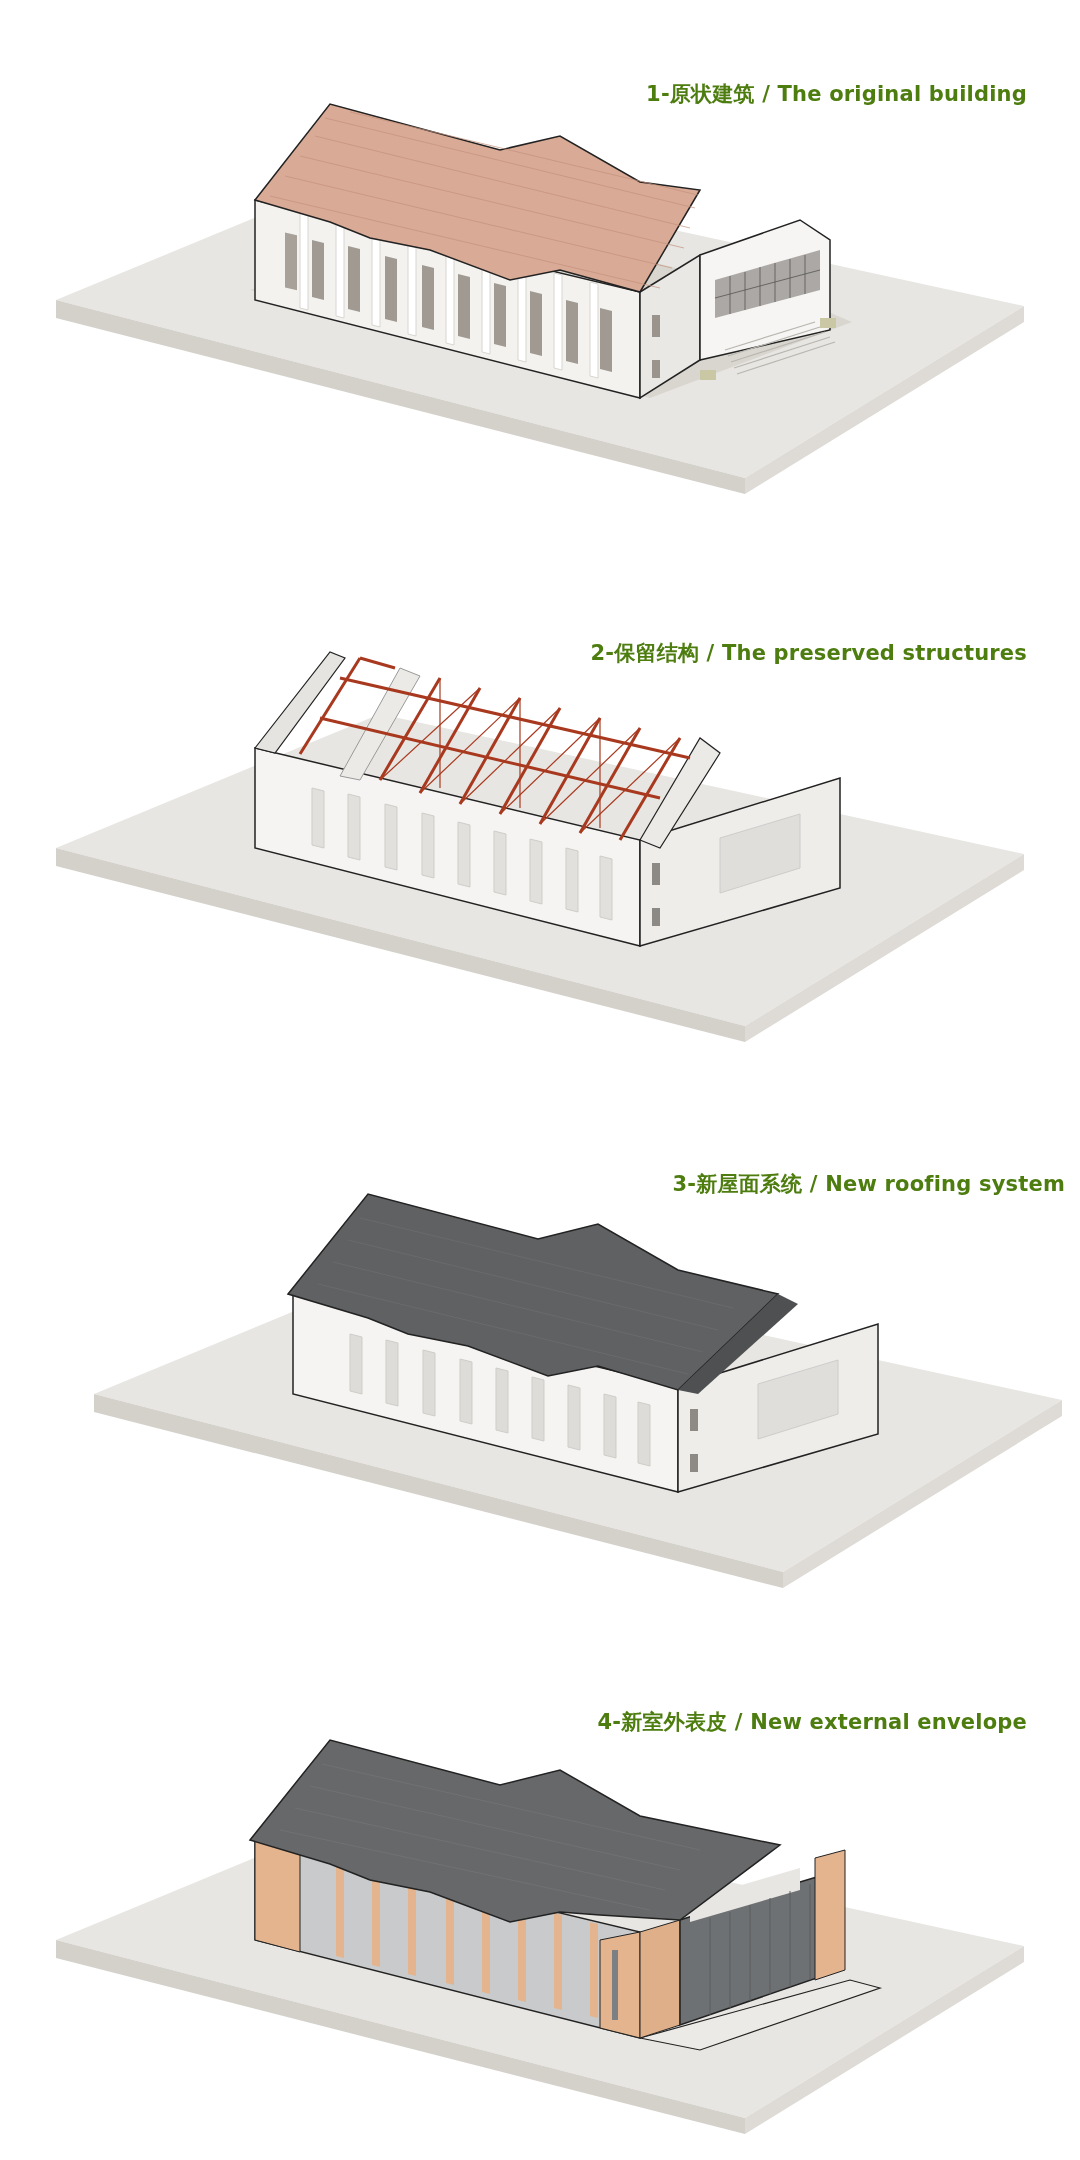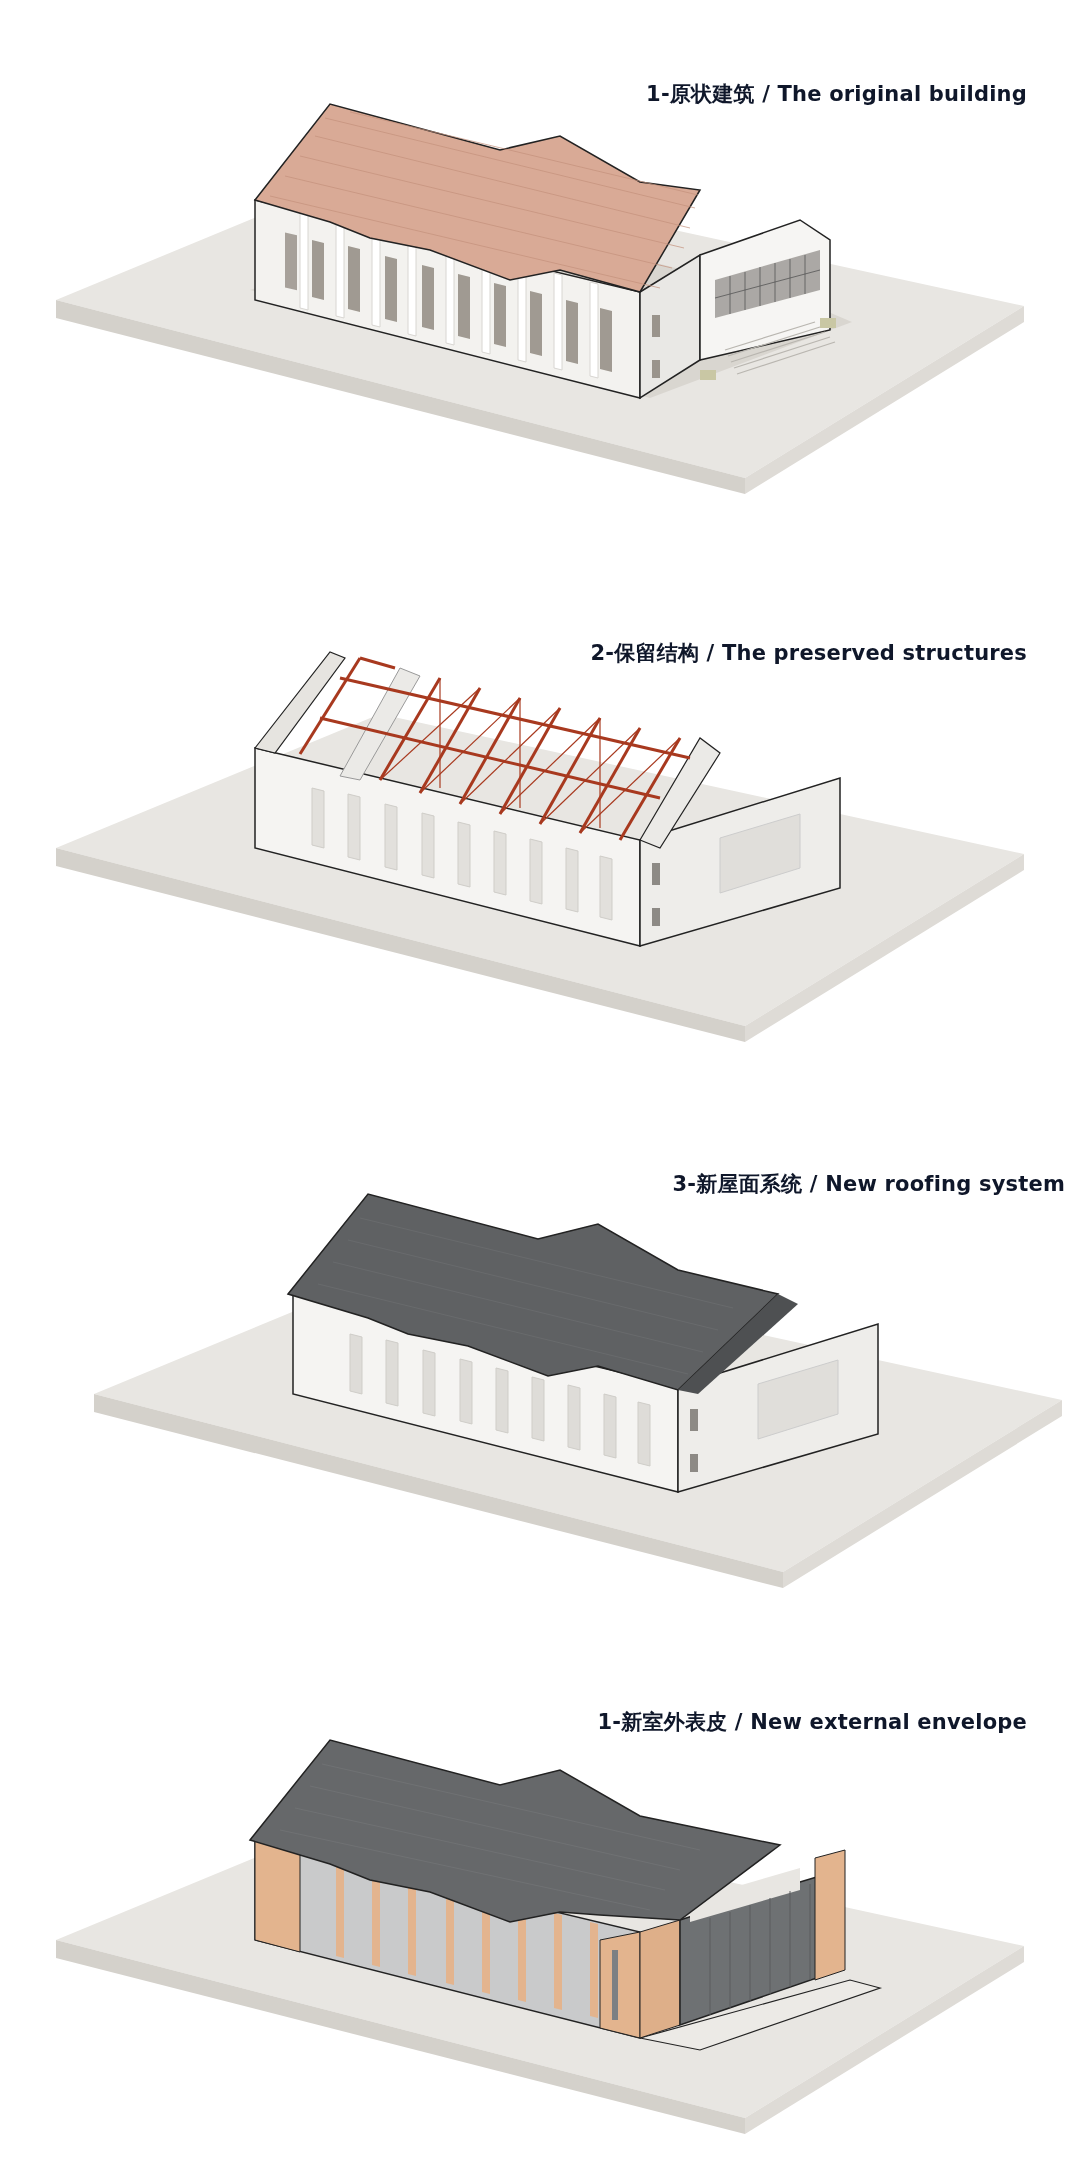--- a/index.html
+++ b/index.html
@@ -1,18 +1,18 @@
 <!DOCTYPE html>
 <html><head>
 <meta charset="utf-8">
 <style>
   html,body{margin:0;padding:0;background:#ffffff;}
   body{width:1080px;height:2160px;position:relative;overflow:hidden;font-family:"DejaVu Sans","Liberation Sans",sans-serif;}
   .panel{position:absolute;left:0;width:1080px;height:540px;}
-  .panel-label{position:absolute;right:53px;font-weight:bold;font-size:21px;color:#0f172a;letter-spacing:0.2px;white-space:nowrap;}
+  .panel-label{position:absolute;right:53px;font-weight:bold;font-size:21px;color:#4d7c0f;letter-spacing:0.2px;white-space:nowrap;}
   .illus{position:absolute;left:0;top:0;width:1080px;height:540px;}
 </style>
 </head>
 <body>
 
 <div class="panel" style="top:0;">
   <svg class="illus" viewBox="0 0 1080 540">
 
     <polygon points="56,300 380,166 1024,306 745,478" fill="#e8e6e2"></polygon>
     <polygon points="56,300 745,478 745,494 56,318" fill="#d4d1cb"></polygon>
@@ -223,15 +223,15 @@
 
     <polygon points="250,200 330,100 500,145 560,130 640,176 780,205 680,280 600,275 560,272 510,282 430,252 370,240 330,224" fill="#66686a" stroke="#222" stroke-width="1.5"></polygon>
     <g stroke="#727476" stroke-width="1" opacity="0.8">
       <line x1="280" y1="190" x2="650" y2="270"></line>
         <line x1="295" y1="168" x2="665" y2="250"></line>
       <line x1="310" y1="146" x2="680" y2="230"></line>
         <line x1="322" y1="124" x2="700" y2="210"></line>
     </g>
   </svg>
   <div class="panel-label" style="top:68px;">
-    <span>1-新室外表皮 / New external envelope</span>
+    <span>4-新室外表皮 / New external envelope</span>
   </div>
 </div>
 
 </body></html>

